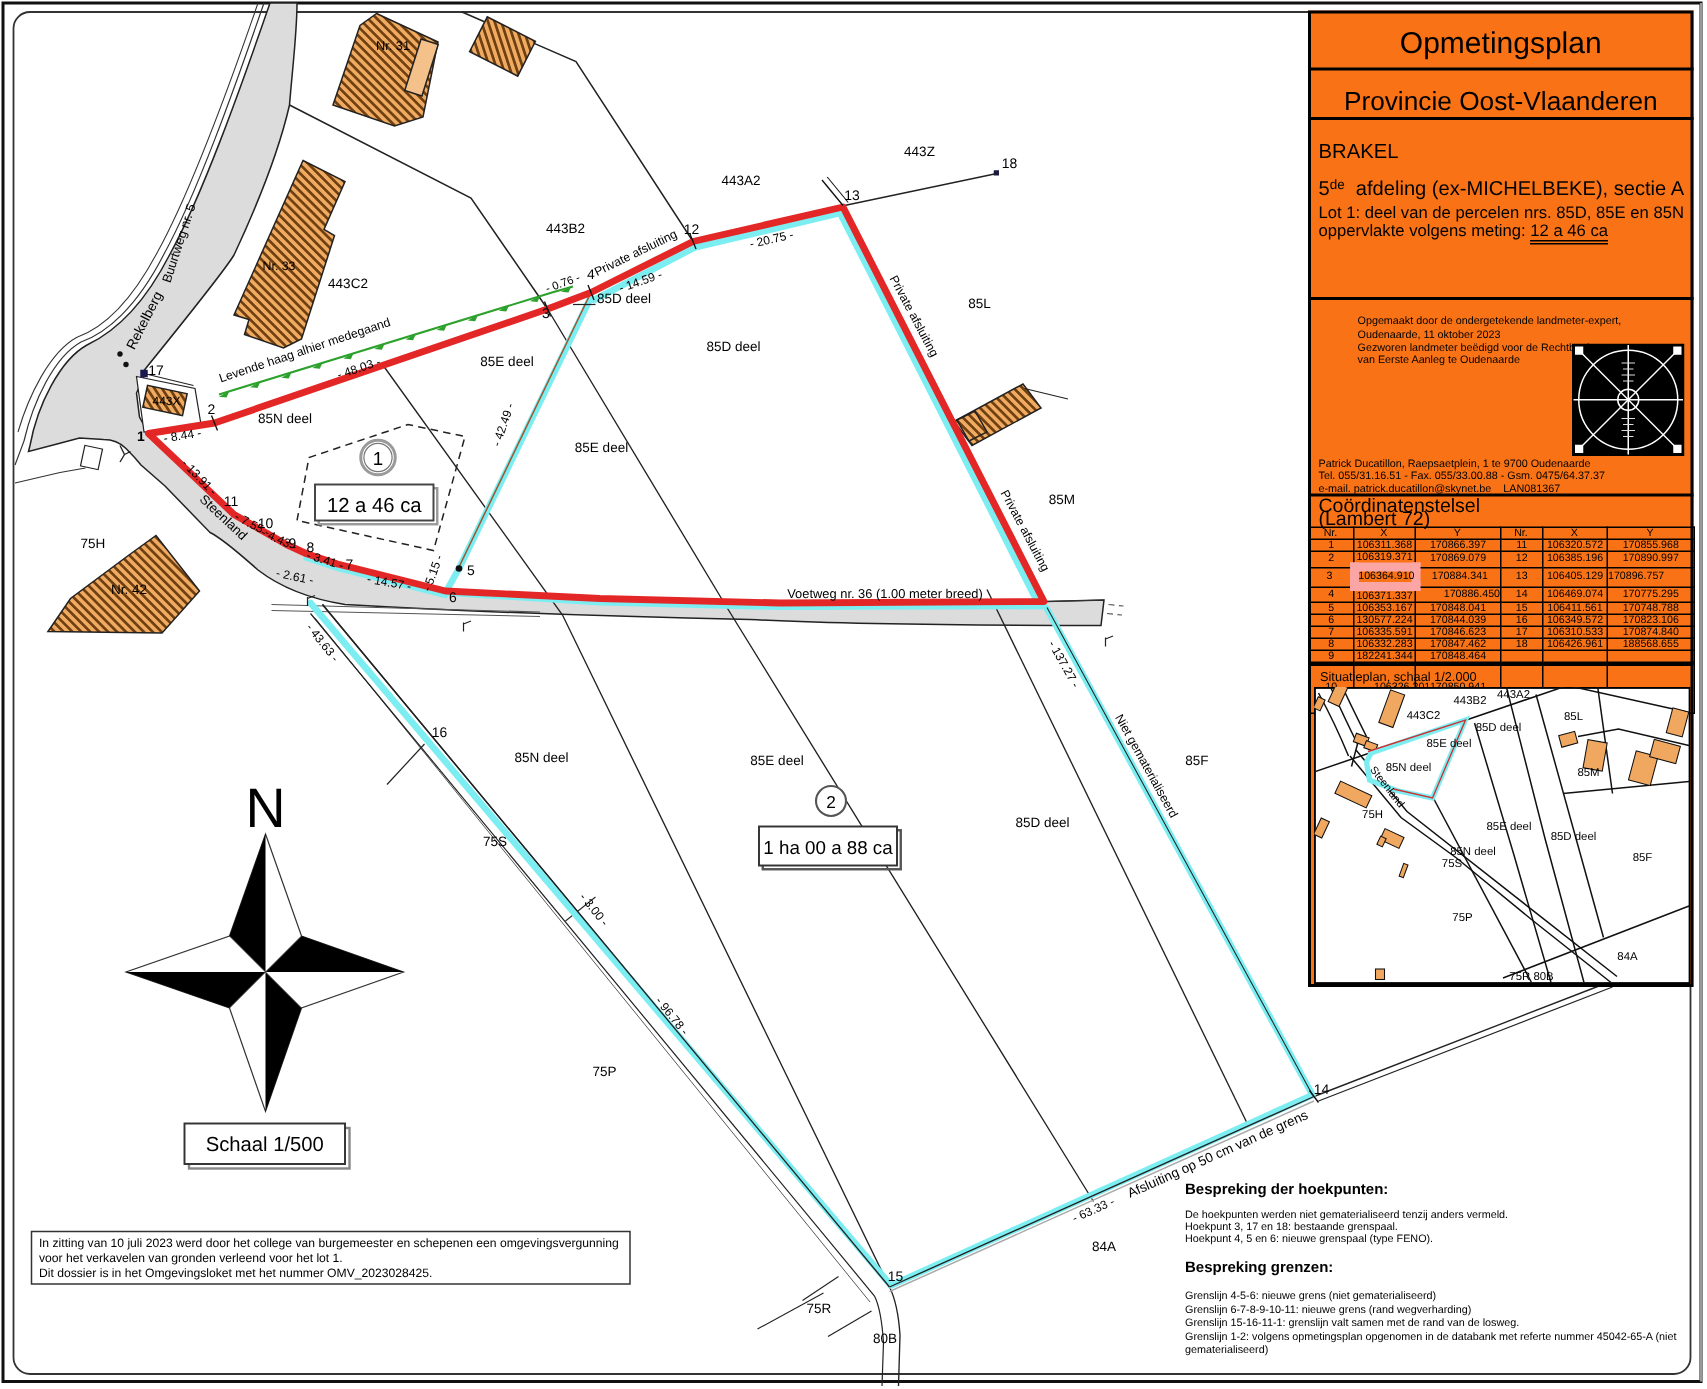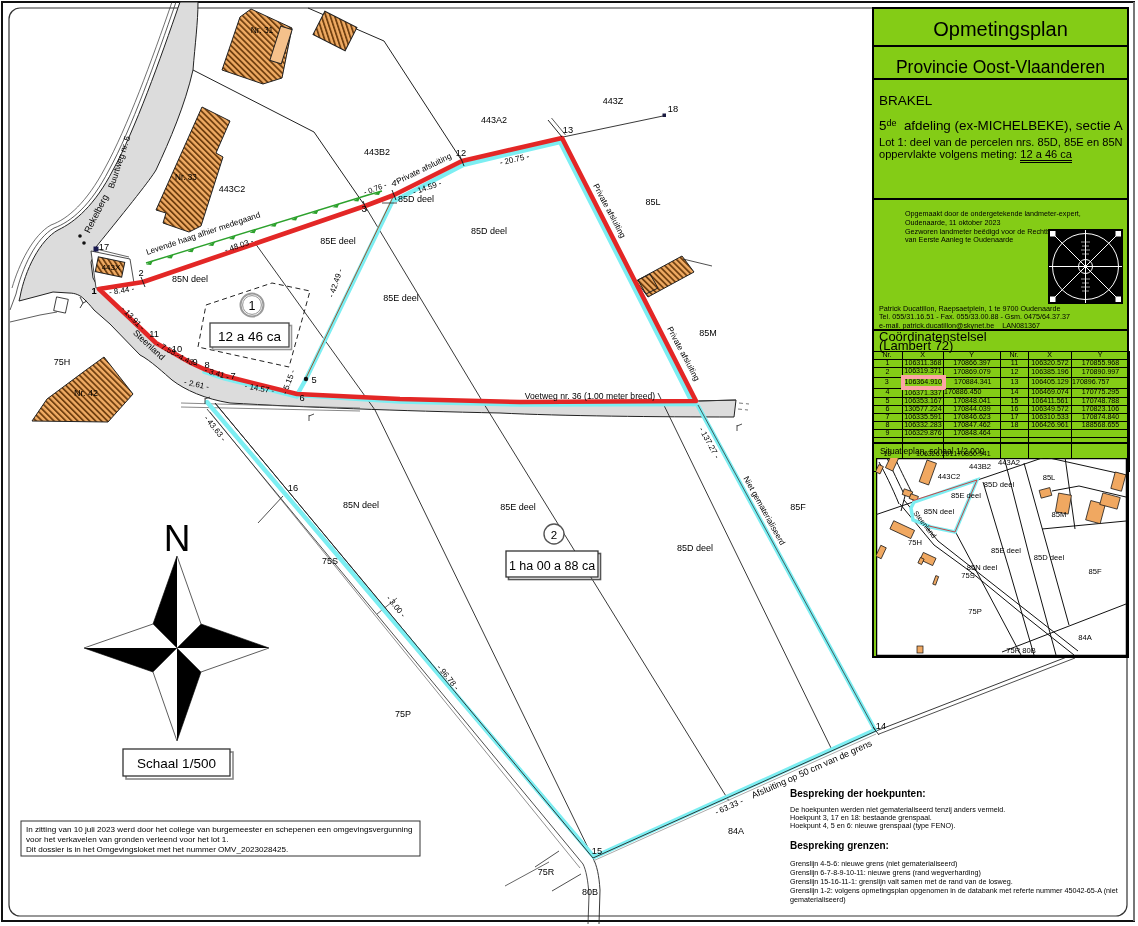--- a/index.html
+++ b/index.html
@@ -1,17 +1,17 @@
 <!DOCTYPE html>
 <html><head><meta charset="utf-8">
 <style>
 html,body{margin:0;padding:0;background:#fff;}
 body{width:1138px;height:926px;position:relative;font-family:"Liberation Sans",sans-serif;overflow:hidden;}
 svg text{font-family:"Liberation Sans",sans-serif;fill:#000;}
-.sb{position:absolute;background:#84cc16;box-sizing:border-box;}
+.sb{position:absolute;background:#f97316;box-sizing:border-box;}
 </style></head>
 <body>
 <svg id="map" width="1138" height="926" viewBox="0 0 1138 926" style="position:absolute;left:0;top:0">
 <defs>
 <pattern id="hat" patternUnits="userSpaceOnUse" width="4.2" height="4.2" patternTransform="rotate(-45)">
 <rect width="4.2" height="4.2" fill="#f0ab63"></rect>
 <rect width="1.8" height="4.2" fill="#714010"></rect>
 </pattern>
 </defs>
 
@@ -313,30 +313,30 @@
           <tr>
             <td style="border:1px solid #000;text-align:center;height:7px;padding:0">2</td>
             <td style="border:1px solid #000;text-align:center;height:7px;padding:0">106319.371</td>
             <td style="border:1px solid #000;text-align:center;height:7px;padding:0">170869.079</td>
             <td style="border:1px solid #000;text-align:center;height:7px;padding:0">12</td>
             <td style="border:1px solid #000;text-align:center;height:7px;padding:0">106385.196</td>
             <td style="border:1px solid #000;text-align:center;height:7px;padding:0">170890.997</td>
           </tr>
           <tr>
             <td style="border:1px solid #000;text-align:center;height:7px;padding:0">3</td>
-            <td style="border:4px solid #fca5a5;text-align:right;height:7px;padding:0">106364.910</td>
+            <td style="border:6px solid #fca5a5;text-align:right;height:7px;padding:0">106364.910</td>
             <td style="border:1px solid #000;text-align:center;height:7px;padding:0">170884.341</td>
             <td style="border:1px solid #000;text-align:center;height:7px;padding:0">13</td>
             <td style="border:1px solid #000;text-align:center;height:7px;padding:0">106405.129</td>
             <td style="border:1px solid #000;text-align:left;height:7px;padding:0">170896.757</td>
           </tr>
           <tr>
             <td style="border:1px solid #000;text-align:center;height:7px;padding:0">4</td>
             <td style="border:1px solid #000;text-align:center;height:7px;padding:0">106371.337</td>
-            <td style="border:1px solid #000;text-align:left;height:7px;padding:0">170886.450</td>
+            <td style="border:1px solid #000;text-align:right;height:7px;padding:0">170886.450</td>
             <td style="border:1px solid #000;text-align:center;height:7px;padding:0">14</td>
             <td style="border:1px solid #000;text-align:center;height:7px;padding:0">106469.074</td>
             <td style="border:1px solid #000;text-align:center;height:7px;padding:0">170775.295</td>
           </tr>
           <tr>
             <td style="border:1px solid #000;text-align:center;height:7px;padding:0">5</td>
             <td style="border:1px solid #000;text-align:center;height:7px;padding:0">106353.167</td>
             <td style="border:1px solid #000;text-align:center;height:7px;padding:0">170848.041</td>
             <td style="border:1px solid #000;text-align:center;height:7px;padding:0">15</td>
             <td style="border:1px solid #000;text-align:center;height:7px;padding:0">106411.561</td>
@@ -361,21 +361,21 @@
           <tr>
             <td style="border:1px solid #000;text-align:center;height:7px;padding:0">8</td>
             <td style="border:1px solid #000;text-align:center;height:7px;padding:0">106332.283</td>
             <td style="border:1px solid #000;text-align:center;height:7px;padding:0">170847.462</td>
             <td style="border:1px solid #000;text-align:center;height:7px;padding:0">18</td>
             <td style="border:1px solid #000;text-align:center;height:7px;padding:0">106426.961</td>
             <td style="border:1px solid #000;text-align:center;height:7px;padding:0">188568.655</td>
           </tr>
           <tr>
             <td style="border:1px solid #000;text-align:center;height:7px;padding:0">9</td>
-            <td style="border:1px solid #000;text-align:center;height:7px;padding:0">106329.876</td>
+            <td style="border:1px solid #000;text-align:center;height:7px;padding:0">182241.344</td>
             <td style="border:1px solid #000;text-align:center;height:7px;padding:0">170848.464</td>
             <td style="border:1px solid #000;text-align:center;height:7px;padding:0"></td>
             <td style="border:1px solid #000;text-align:center;height:7px;padding:0"></td>
             <td style="border:1px solid #000;text-align:center;height:7px;padding:0"></td>
           </tr>
           <tr>
             <td style="border:1px solid #000;text-align:center;height:7px;padding:0">10</td>
             <td style="border:1px solid #000;text-align:center;height:7px;padding:13px">106326.201</td>
             <td style="border:1px solid #000;text-align:center;height:7px;padding:0">170850.941</td>
             <td style="border:1px solid #000;text-align:center;height:7px;padding:0"></td>

